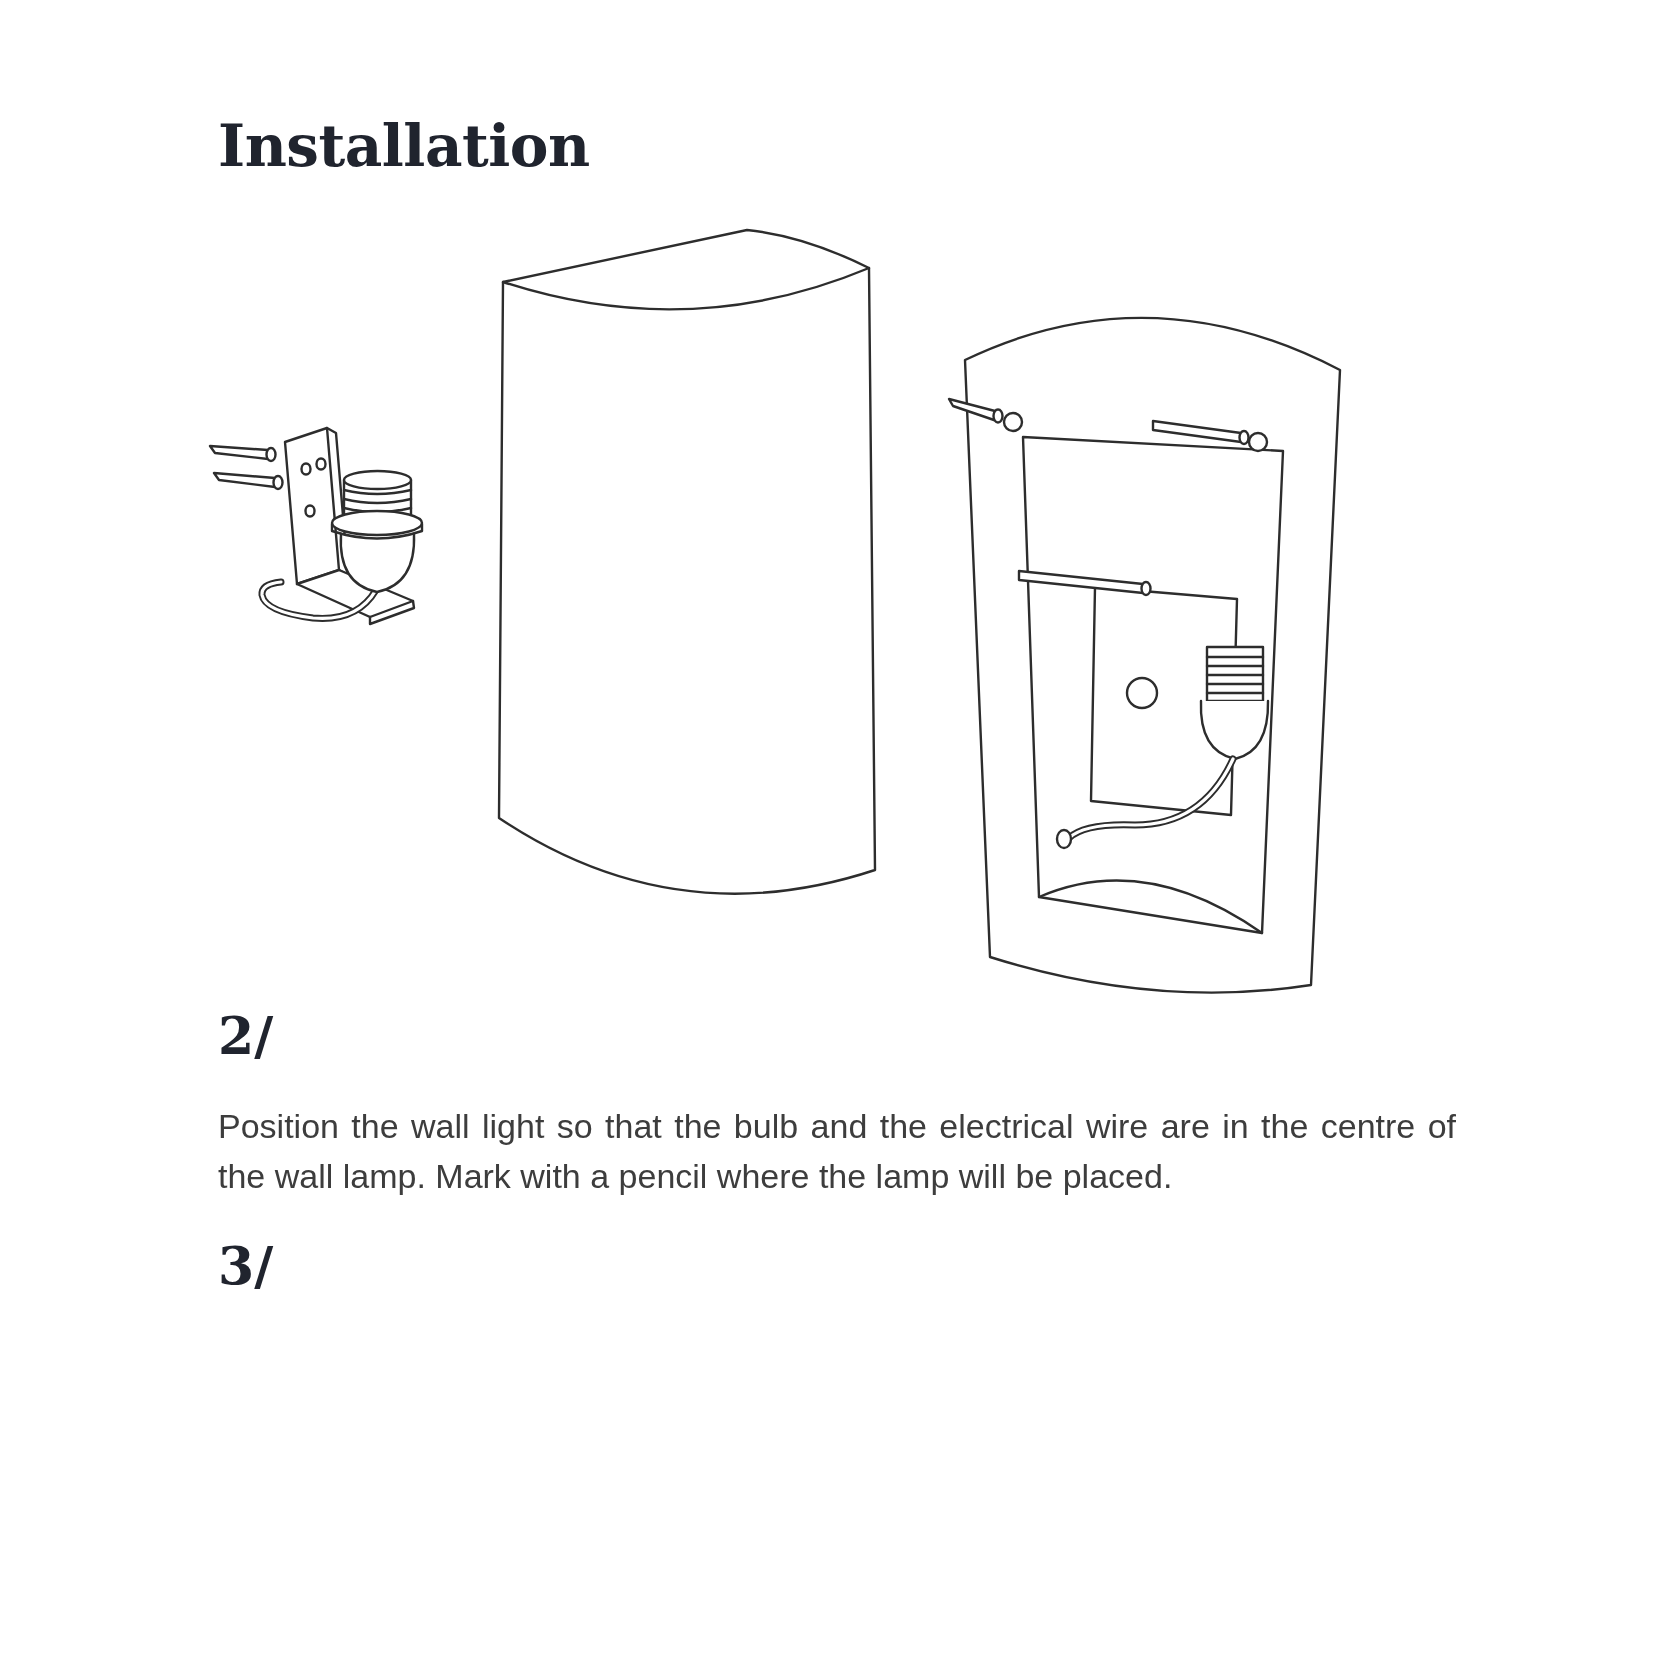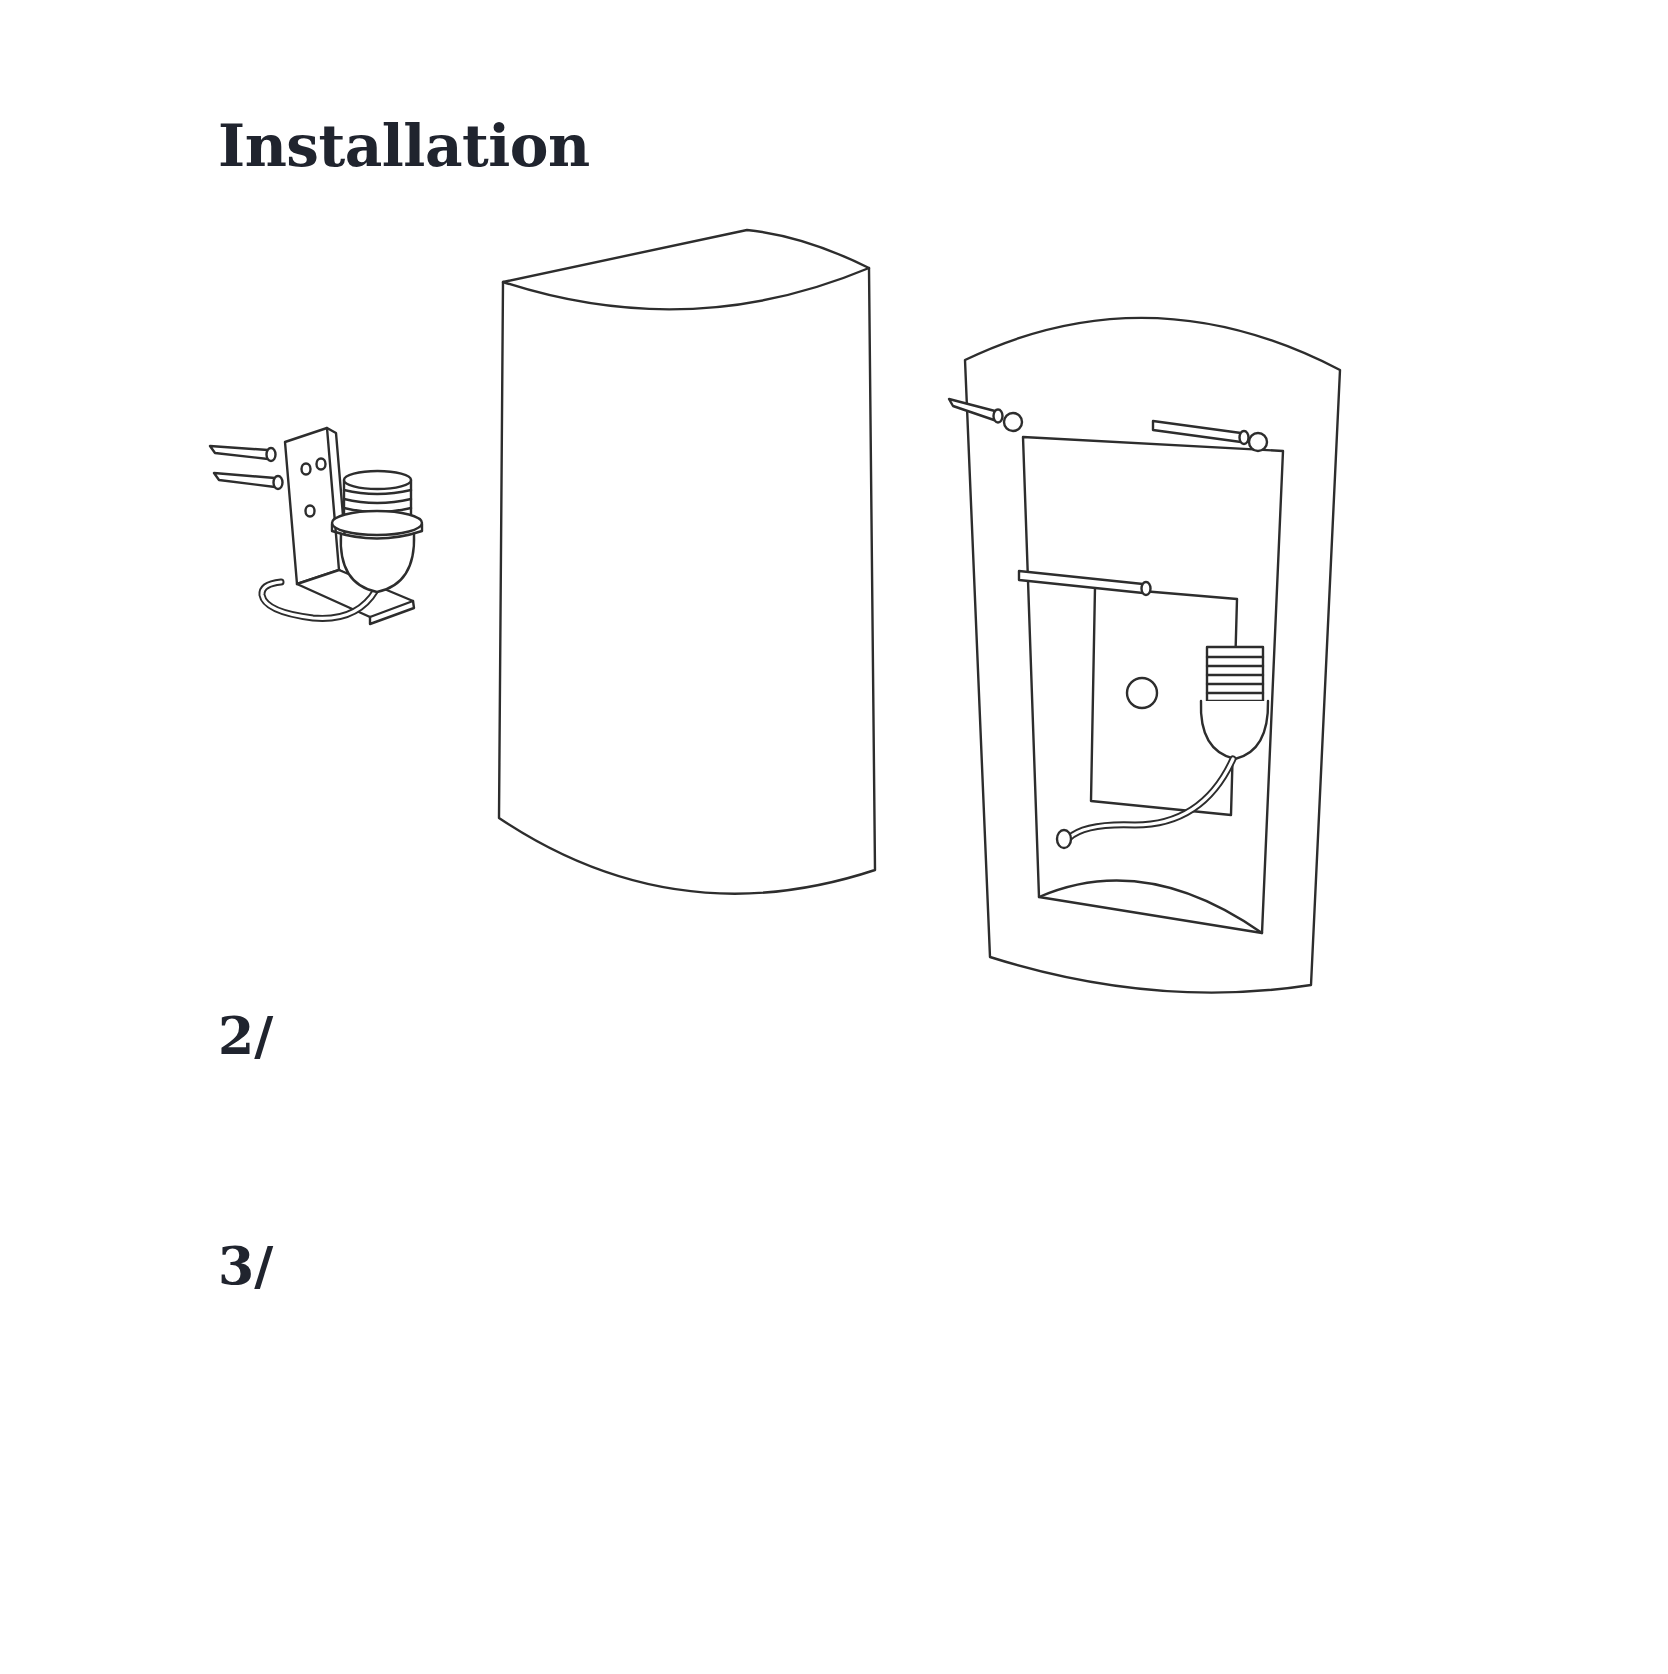--- a/index.html
+++ b/index.html
@@ -147,19 +147,20 @@
           <path class="paper-stroke" d="M288,474 Q258,540 190,540 Q140,538 124,553" stroke-width="3.2"></path>
           <ellipse cx="119" cy="554" rx="7" ry="9" fill="#fff"></ellipse>
         </g>
       </g>
     </svg>
 
   </div>
 
   <section class="step step-2">
     <h2 class="step-number">2/</h2>
+    <p class="step-text">Position the wall light so that the bulb and the electrical wire are in the centre of the wall lamp. Mark with a pencil where the lamp will be placed.</p>
   </section>
 
   <section class="step step-3">
     <h2 class="step-number">3/</h2>
   </section>
 
 </div>
 
 </body></html>

